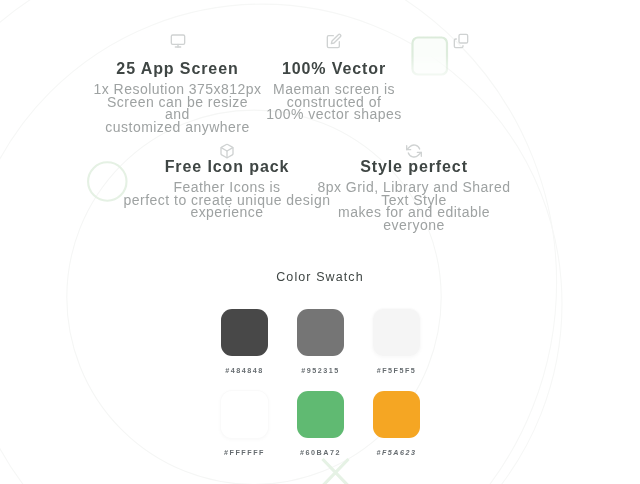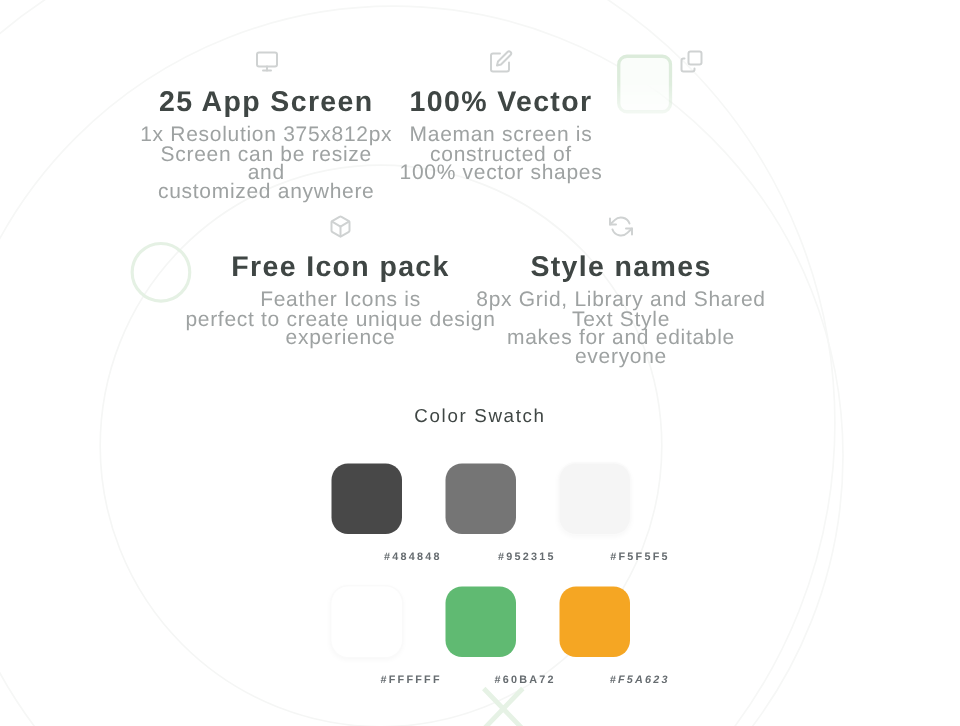--- a/index.html
+++ b/index.html
@@ -11,43 +11,43 @@
     -webkit-font-smoothing:antialiased;
     -moz-osx-font-smoothing:grayscale;
   }
   #stage { position:relative; width:640px; height:484px; background:#fff; }
   .bg-layer { position:absolute; left:0; top:0; width:640px; height:484px; pointer-events:none; }
 
   
   .feature { position:absolute; text-align:center; }
   .f-icon { display:block; height:16px; margin:0 auto; }
   .f-title {
-    font-size:19px; line-height:16px; font-weight:700; color:#3f4644;
+    font-size:16px; line-height:16px; font-weight:700; color:#3f4644;
     letter-spacing:0.9px; white-space:nowrap; height:16px;
   }
   .f-desc {
     font-size:14px; color:#9ea2a2; line-height:12.5px;
     letter-spacing:0.47px; white-space:pre-line; margin-top:6px;
   }
   
   #feature-1 { left:92.5px;  top:33px; width:170px; }
   #feature-2 { left:249px; top:33px; width:170px; }
   #feature-3 { left:375.5px; top:33px; width:170px; }
   #feature-1 .f-title, #feature-2 .f-title, #feature-3 .f-title { margin-top:12px; }
   
   #feature-4 { left:122px; top:143px; width:210px; }
   #feature-5 { left:309px; top:143px; width:210px; }
-  #feature-4 .f-title, #feature-5 .f-title { margin-top:12px; }
+  #feature-4 .f-title, #feature-5 .f-title { margin-top:0; }
 
   
   .swatch-title {
     position:absolute; left:0; right:0; top:270px; text-align:center;
     font-size:12.5px; font-weight:400; color:#3f4644; letter-spacing:1.1px;
   }
-  .sw-cell { position:absolute; text-align:right; width:100px; }
+  .sw-cell { position:absolute; text-align:center; width:100px; }
   .sw-box { width:47px; height:47px; border-radius:11px; margin:0 auto; }
   .sw-box.light { box-shadow:0 0 0 1px #fafafa, 0 1px 4px rgba(0,0,0,0.045); }
   .sw-label {
     margin-top:10px; font-size:7.2px; font-weight:700;
     color:#666c70; letter-spacing:1.5px; white-space:nowrap;
   }
   #sw-1 { left:194.5px; top:309px; }
   #sw-2 { left:270.5px; top:309px; }
   #sw-3 { left:346.5px; top:309px; }
   #sw-4 { left:194.5px; top:391px; }
@@ -137,21 +137,21 @@
     </div>
 
     <div class="feature" id="feature-5">
       <span class="f-icon">
         <svg width="16" height="16" viewBox="0 0 24 24" fill="none" stroke="#cfd2d2" stroke-width="2" stroke-linecap="round" stroke-linejoin="round">
           <polyline points="1 4 1 10 7 10"></polyline>
           <polyline points="23 20 23 14 17 14"></polyline>
           <path d="M20.49 9A9 9 0 0 0 5.64 5.64L1 10m22 4l-4.64 4.36A9 9 0 0 1 3.51 15"></path>
         </svg>
       </span>
-      <div class="f-title">Style names</div>
+      <div class="f-title">Style perfect</div>
       <div class="f-desc">8px Grid, Library and Shared Text Style
 makes for and editable
 everyone</div>
     </div>
 
   </section>
 
   <section>
 
     <div class="swatch-title">Color Swatch</div>

